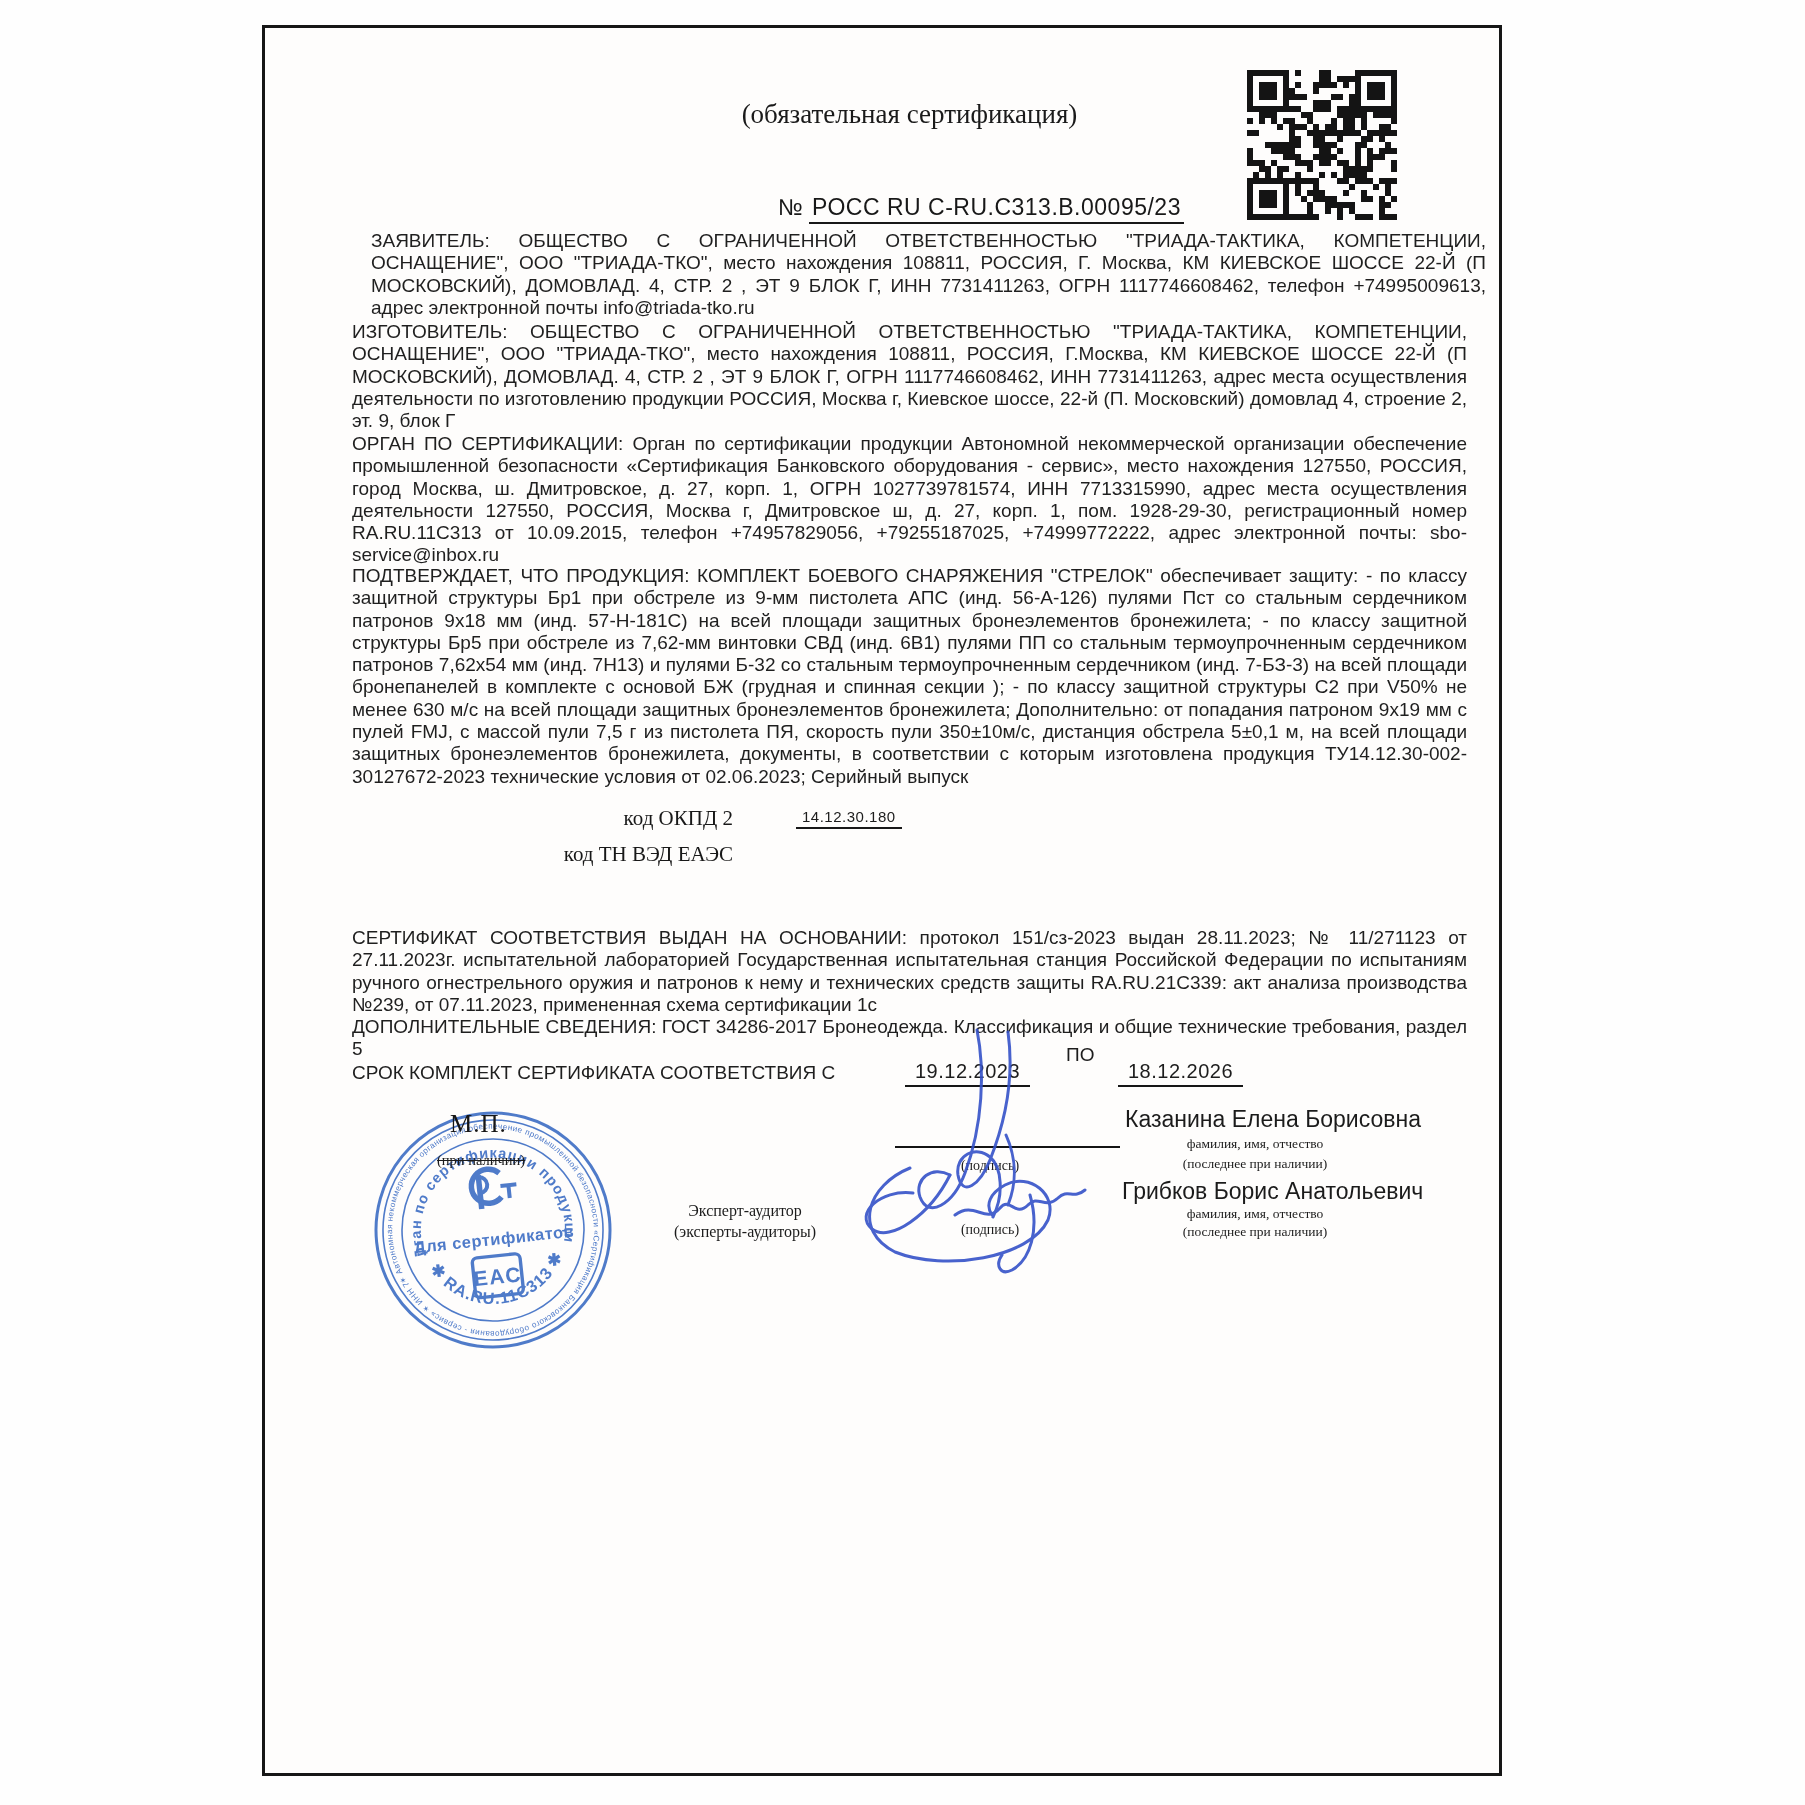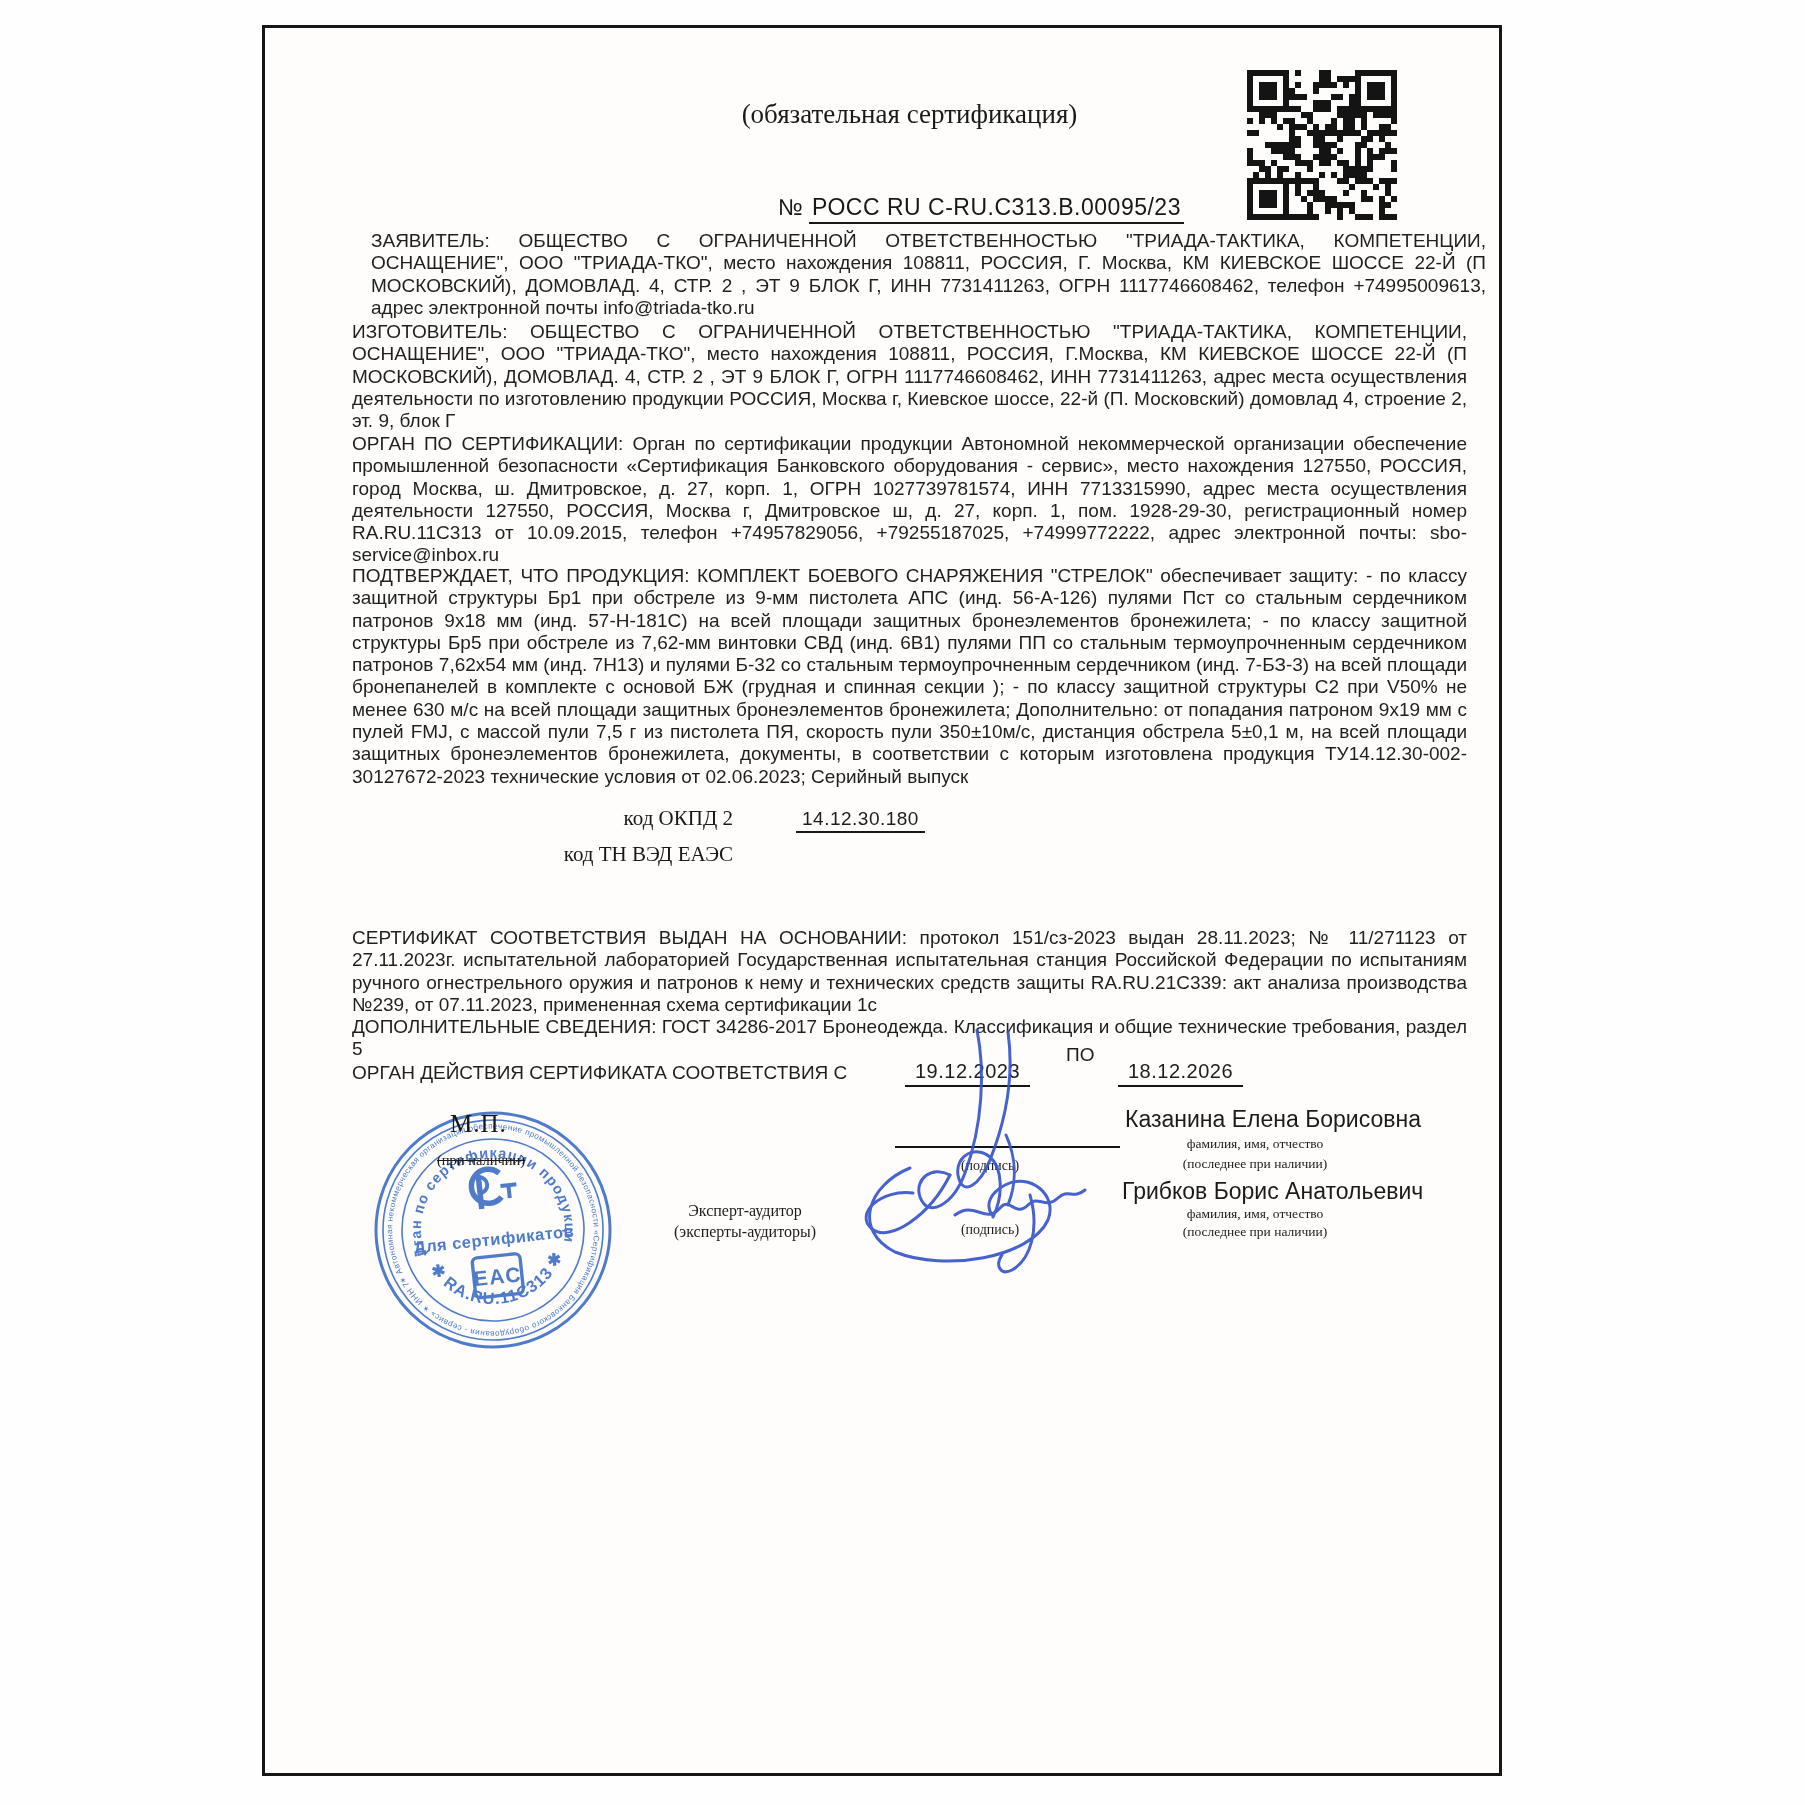--- a/index.html
+++ b/index.html
@@ -10,21 +10,21 @@
   .abs{position:absolute;}
   .serif{font-family:"Liberation Serif",serif;}
   .doc-title{left:352px;top:60px;width:1115px;text-align:center;font-size:31px;letter-spacing:1px;color:#141414;}
   .doc-subtitle{left:352px;top:99px;width:1115px;text-align:center;font-size:27px;color:#1a1a1a;}
   .cert-number{left:778px;top:194px;font-size:23px;color:#181818;white-space:nowrap;}
   .cert-number .num{border-bottom:2.5px solid #181818;padding:0 3px 2px 3px;letter-spacing:.5px;}
   .qr{left:1247px;top:70px;width:150px;height:150px;}
   .para{left:352px;width:1115px;font-size:19px;line-height:22.3px;text-align:justify;
         text-align-last:left;color:#1f1f1f;}
   .code-label{font-size:21px;color:#181818;text-align:right;}
-  .code-value{font-size:19px;border-bottom:2px solid #181818;padding:0 6px 2px 6px;letter-spacing:.5px;}
+  .code-value{font-size:15px;border-bottom:2px solid #181818;padding:0 6px 2px 6px;letter-spacing:.5px;}
   .line1{left:352px;top:1062px;font-size:19px;color:#1f1f1f;white-space:nowrap;}
   .date-val{font-size:20px;border-bottom:2.5px solid #161616;padding:0 10px 3px 10px;letter-spacing:.5px;}
   .po{font-size:19px;}
   .role-block{width:220px;text-align:center;font-size:16px;line-height:21px;color:#1c1c1c;}
   .sig-line{height:0;border-top:2.5px solid #141414;}
   .sign-label{width:150px;text-align:center;font-size:14px;color:#1c1c1c;}
   .person-name{font-size:23px;color:#1b1b1b;white-space:nowrap;}
   .fio-note{width:210px;text-align:center;font-size:13.5px;color:#1c1c1c;}
   .mp{font-size:25px;color:#161616;letter-spacing:1px;z-index:6;}
   .mp-note{font-size:14.5px;color:#1c1c1c;text-decoration:line-through;z-index:6;}
@@ -381,21 +381,21 @@
 
   <div class="abs serif code-label" style="left:500px;top:806px;width:233px;">код ОКПД 2</div>
   <div class="abs" style="left:796px;top:808px;">
     <span class="code-value">14.12.30.180</span>
   </div>
   <div class="abs serif code-label" style="left:450px;top:842px;width:283px;">код ТН ВЭД ЕАЭС</div>
 
   <div class="abs para" style="top:927px;">СЕРТИФИКАТ СООТВЕТСТВИЯ ВЫДАН НА ОСНОВАНИИ: протокол 151/сз-2023 выдан 28.11.2023; № 11/271123 от 27.11.2023г. испытательной лабораторией Государственная испытательная станция Российской Федерации по испытаниям ручного огнестрельного оружия и патронов к нему и технических средств защиты RA.RU.21С339: акт анализа производства №239, от 07.11.2023, примененная схема сертификации 1с</div>
   <div class="abs para" style="top:1016px;">ДОПОЛНИТЕЛЬНЫЕ СВЕДЕНИЯ: ГОСТ 34286-2017 Бронеодежда. Классификация и общие технические требования, раздел 5</div>
 
-  <div class="abs line1">ОРГАН ДЕЙСТВИЯ СЕРТИФИКАТА СООТВЕТСТВИЯ С</div>
+  <div class="abs line1">СРОК КОМПЛЕКТ СЕРТИФИКАТА СООТВЕТСТВИЯ С</div>
   <div class="abs" style="left:905px;top:1060px;">
     <span class="date-val">19.12.2023</span>
   </div>
   <div class="abs po" style="left:1066px;top:1044px;">ПО</div>
   <div class="abs" style="left:1118px;top:1060px;">
     <span class="date-val">18.12.2026</span>
   </div>
 
   <div class="abs serif role-block" style="left:635px;top:1200px;">
     <div>Эксперт-аудитор</div>

